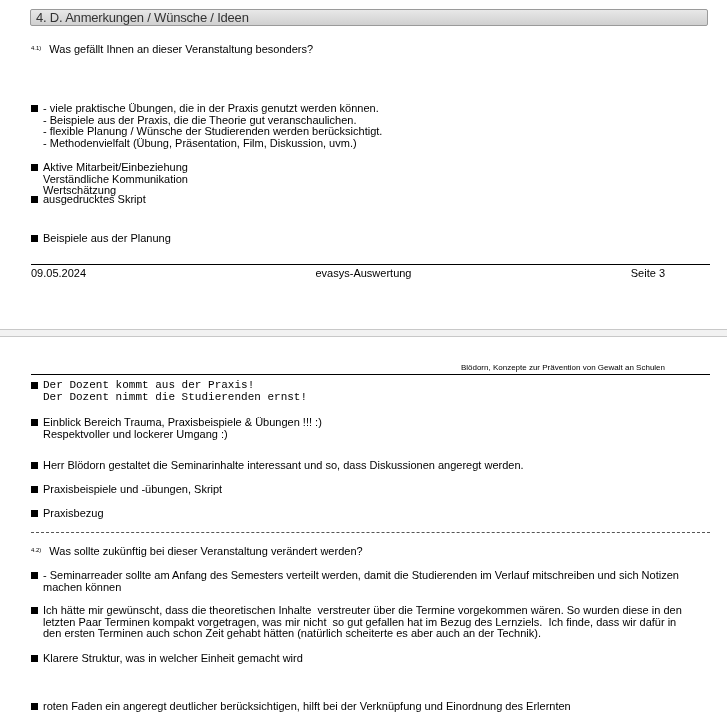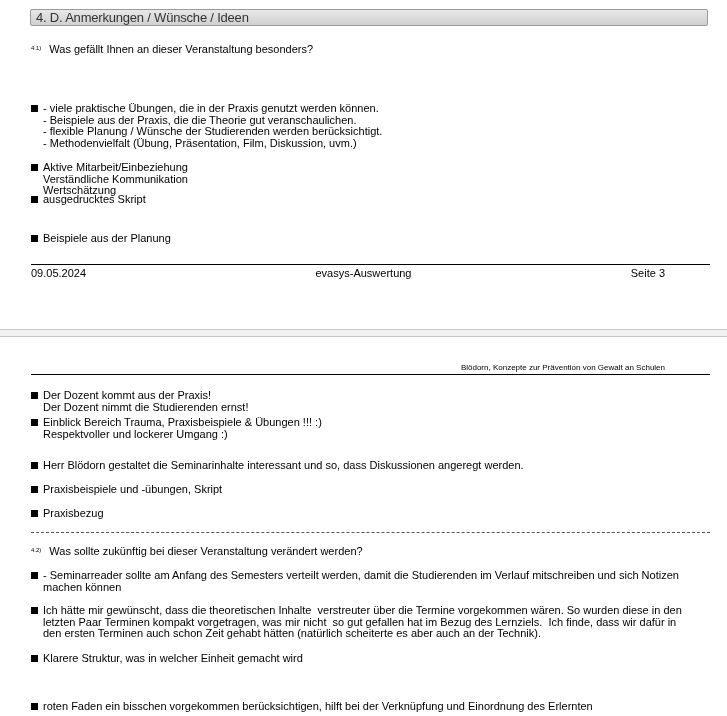--- a/index.html
+++ b/index.html
@@ -165,21 +165,21 @@
   <div class="footer" style="left:0; width:727px; text-align:center;">evasys-Auswertung</div>
   <div class="footer" style="right:17px;">Seite 3</div>
 </div>
 
 <div class="page-gap"></div>
 
 <div class="page page2">
   <div class="running-header">Blödorn, Konzepte zur Prävention von Gewalt an Schulen</div>
   <div class="running-rule"></div>
 
-  <div class="answer" style="top:53px;">
+  <div class="answer" style="top:43px;font-family:Liberation Mono, monospace;">
     <span class="bullet"></span>
     <div class="text">Der Dozent kommt aus der Praxis!
 Der Dozent nimmt die Studierenden ernst!</div>
   </div>
   <div class="answer" style="top:80px;">
     <span class="bullet"></span>
     <div class="text">Einblick Bereich Trauma, Praxisbeispiele &amp; Übungen !!! :)
 Respektvoller und lockerer Umgang :)</div>
   </div>
   <div class="answer" style="top:123px;">
@@ -211,15 +211,15 @@
     <div class="text">Ich hätte mir gewünscht, dass die theoretischen Inhalte  verstreuter über die Termine vorgekommen wären. So wurden diese in den
 letzten Paar Terminen kompakt vorgetragen, was mir nicht  so gut gefallen hat im Bezug des Lernziels.  Ich finde, dass wir dafür in
 den ersten Terminen auch schon Zeit gehabt hätten (natürlich scheiterte es aber auch an der Technik).</div>
   </div>
   <div class="answer" style="top:316px;">
     <span class="bullet"></span>
     <div class="text">Klarere Struktur, was in welcher Einheit gemacht wird</div>
   </div>
   <div class="answer" style="top:364px;">
     <span class="bullet"></span>
-    <div class="text">roten Faden ein bisschen vorgekommen berücksichtigen, hilft bei der Verknüpfung und Einordnung des Erlernten</div>
+    <div class="text">roten Faden ein angeregt deutlicher berücksichtigen, hilft bei der Verknüpfung und Einordnung des Erlernten</div>
   </div>
 </div>
 
 </body></html>

